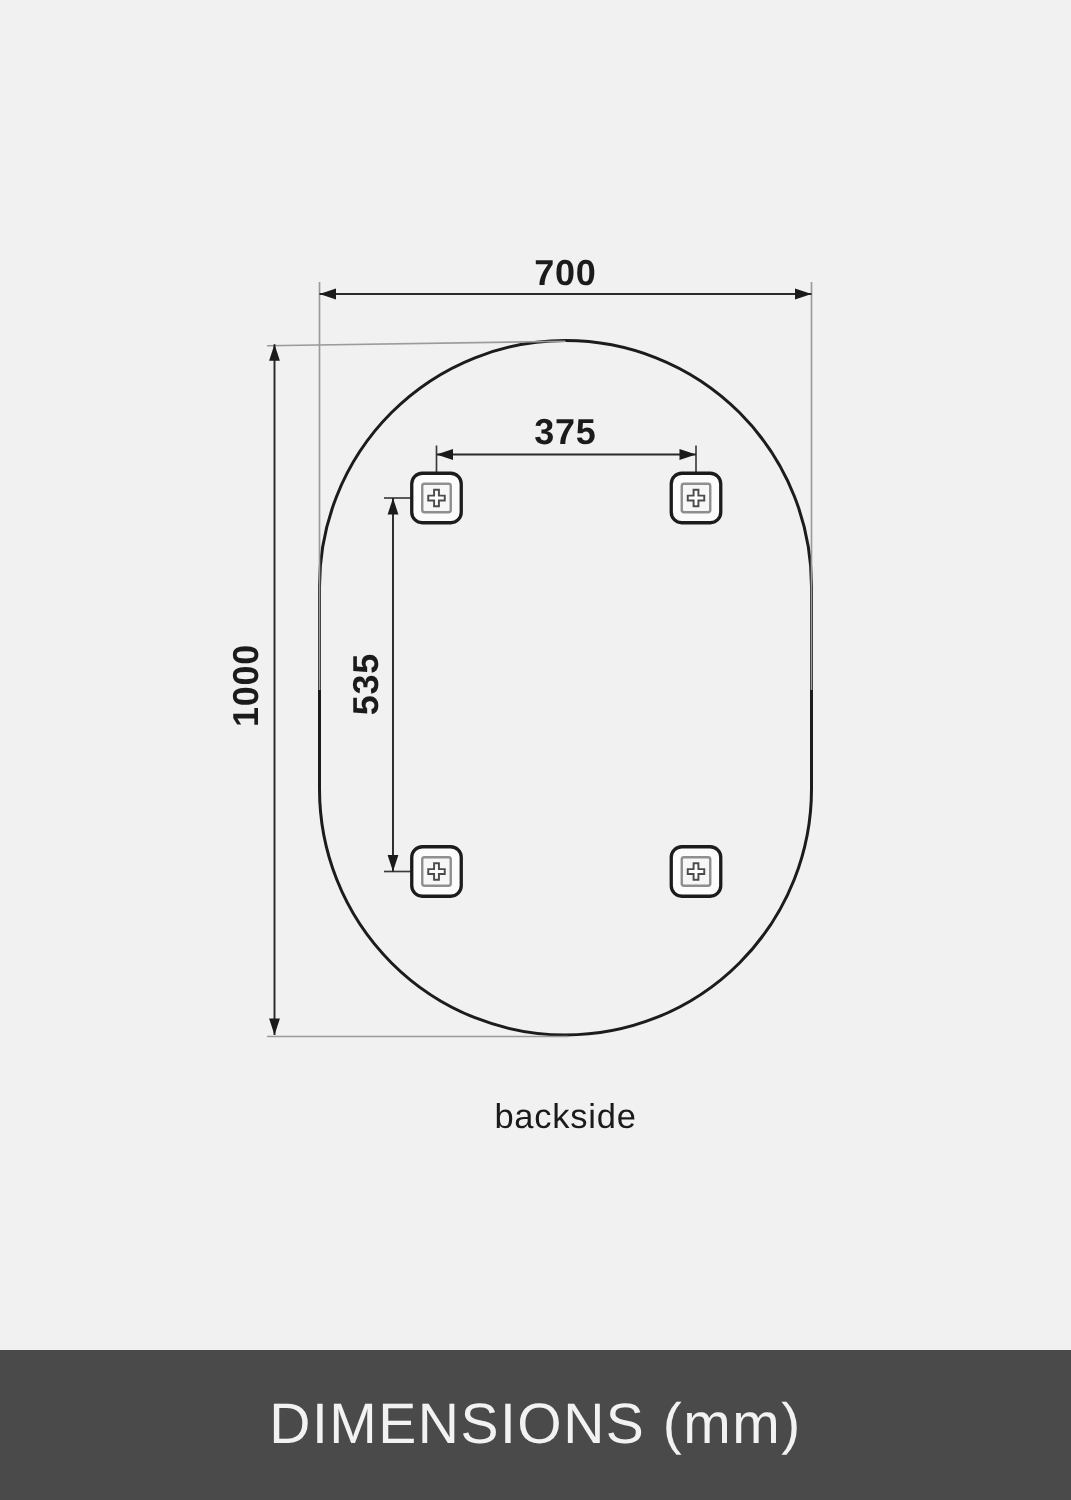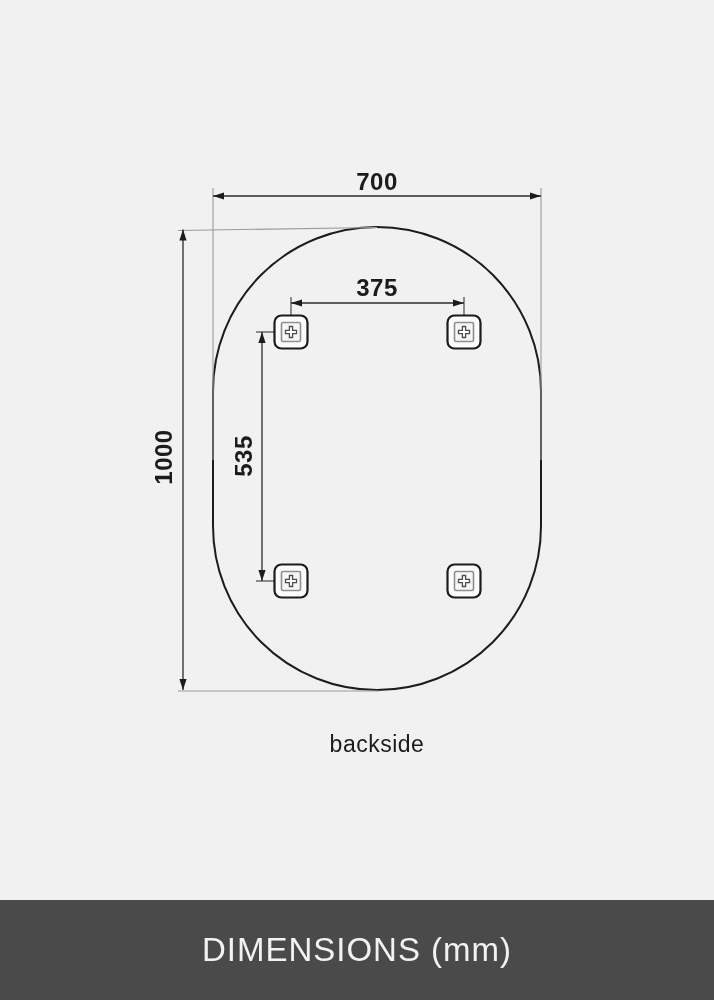--- a/index.html
+++ b/index.html
@@ -18,21 +18,21 @@
   }
   .dim-label{font-size:24px;letter-spacing:0.5px;}
   .view-label{font-size:23px;font-weight:400;letter-spacing:0.5px;}
   .footer{
     position:absolute;left:0;bottom:0;width:714px;height:100px;
     background:#4a4a4a;
     display:flex;align-items:center;justify-content:center;
   }
   .footer-title{
     color:#f2f2f2;
-    font-size:33px;
+    font-size:38px;
     font-weight:400;
     letter-spacing:1px;
   }
 </style>
 </head>
 <body>
 
 <div class="diagram-wrap">
   <svg width="714" height="900" viewBox="0 0 714 900">
     <defs>

